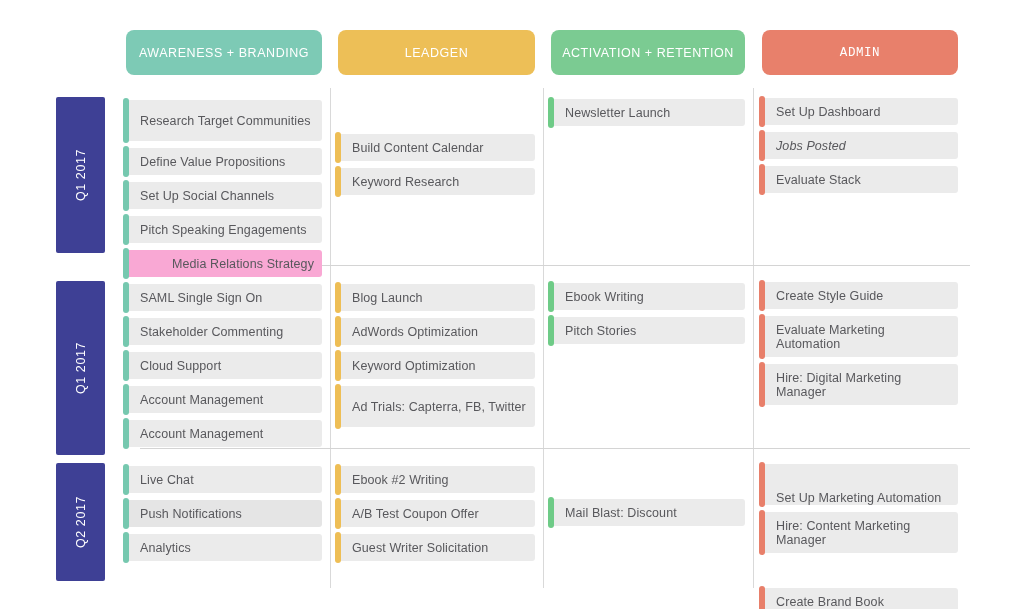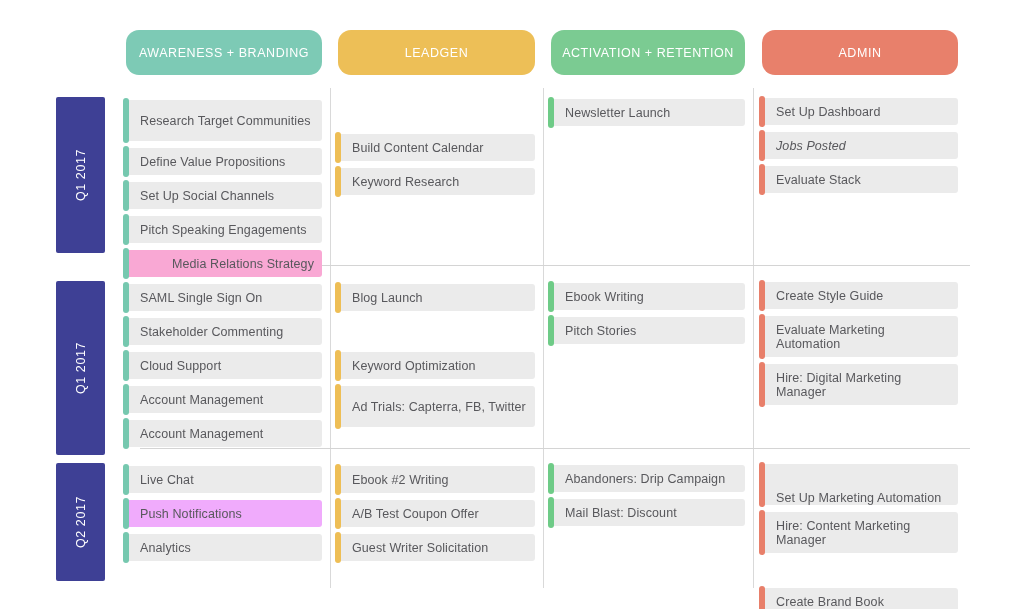--- a/index.html
+++ b/index.html
@@ -24,21 +24,21 @@
   
   .header-row {
     position: absolute;
     left: 0; top: 30px;
     width: 1024px; height: 45px;
   }
   .col-header {
     position: absolute;
     top: 0;
     height: 45px;
-    border-radius: 13px;
+    border-radius: 8px;
     color: #ffffff;
     font-size: 12.5px;
     letter-spacing: 0.55px;
     display: flex;
     align-items: center;
     justify-content: center;
     text-align: center;
     font-weight: 400;
   }
 
@@ -108,21 +108,21 @@
 </style>
 </head>
 <body>
 
 <div id="board">
 
   <div class="header-row">
       <div class="col-header" style="left: 126px; width: 196px; background: rgb(125, 202, 181);">AWARENESS + BRANDING</div>
       <div class="col-header" style="left: 338px; width: 197px; background: rgb(237, 191, 87);">LEADGEN</div>
       <div class="col-header" style="left: 551px; width: 194px; background: rgb(123, 203, 146);">ACTIVATION + RETENTION</div>
-      <div class="col-header" style="left: 762px; width: 196px; background: rgb(232, 128, 107);">ADMIN</div>
+      <div class="col-header" style="left: 762px; width: 196px; background: rgb(232, 128, 107); font-family: Liberation Mono, monospace;">ADMIN</div>
     </div>
 
 <div class="v-div" style="left: 330px; top: 88px; height: 500px;"></div>
     <div class="v-div" style="left: 543px; top: 88px; height: 500px;"></div>
     <div class="v-div" style="left: 753px; top: 88px; height: 500px;"></div>
     <div class="h-div" style="top: 265px;"></div>
     <div class="h-div" style="top: 448px;"></div>
     <div class="qlabel" style="top: 97px; height: 156px; background: rgb(62, 64, 149);">
       <span class="qlabel-text">Q1 2017</span>
     </div>
@@ -190,20 +190,24 @@
       <span class="card-label">Account Management</span>
     </div>
     <div class="card" style="left: 126px; width: 196px; top: 420px; background: rgb(235, 235, 235);">
       <span class="card-accent" style="background: rgb(118, 200, 175);"></span>
       <span class="card-label">Account Management</span>
     </div>
     <div class="card" style="left: 338px; width: 197px; top: 284px; background: rgb(235, 235, 235);">
       <span class="card-accent" style="background: rgb(238, 190, 85);"></span>
       <span class="card-label">Blog Launch</span>
     </div>
+    <div class="card" style="left: 338px; width: 197px; top: 318px; background: rgb(235, 235, 235);">
+      <span class="card-accent" style="background: rgb(238, 190, 85);"></span>
+      <span class="card-label">AdWords Optimization</span>
+    </div>
     <div class="card" style="left: 338px; width: 197px; top: 352px; background: rgb(235, 235, 235);">
       <span class="card-accent" style="background: rgb(238, 190, 85);"></span>
       <span class="card-label">Keyword Optimization</span>
     </div>
     <div class="card two-line" style="left: 338px; width: 197px; top: 386px; background: rgb(235, 235, 235);">
       <span class="card-accent" style="background: rgb(238, 190, 85);"></span>
       <span class="card-label">Ad Trials: Capterra, FB, Twitter</span>
     </div>
     <div class="card" style="left: 551px; width: 194px; top: 283px; background: rgb(235, 235, 235);">
       <span class="card-accent" style="background: rgb(110, 203, 135);"></span>
@@ -225,44 +229,40 @@
       <span class="card-accent" style="background: rgb(232, 127, 106);"></span>
       <span class="card-label">Hire: Digital Marketing Manager</span>
     </div>
     <div class="qlabel" style="top: 463px; height: 118px; background: rgb(62, 64, 149);">
       <span class="qlabel-text">Q2 2017</span>
     </div>
     <div class="card" style="left: 126px; width: 196px; top: 466px; background: rgb(235, 235, 235);">
       <span class="card-accent" style="background: rgb(118, 200, 175);"></span>
       <span class="card-label">Live Chat</span>
     </div>
-    <div class="card" style="left: 126px; width: 196px; top: 500px; background: #f0abfc;">
+    <div class="card" style="left: 126px; width: 196px; top: 500px; background: #e5e5e5;">
       <span class="card-accent" style="background: rgb(118, 200, 175);"></span>
       <span class="card-label">Push Notifications</span>
     </div>
     <div class="card" style="left: 126px; width: 196px; top: 534px; background: rgb(235, 235, 235);">
       <span class="card-accent" style="background: rgb(118, 200, 175);"></span>
       <span class="card-label">Analytics</span>
     </div>
     <div class="card" style="left: 338px; width: 197px; top: 466px; background: rgb(235, 235, 235);">
       <span class="card-accent" style="background: rgb(238, 190, 85);"></span>
       <span class="card-label">Ebook #2 Writing</span>
     </div>
     <div class="card" style="left: 338px; width: 197px; top: 500px; background: rgb(235, 235, 235);">
       <span class="card-accent" style="background: rgb(238, 190, 85);"></span>
       <span class="card-label">A/B Test Coupon Offer</span>
     </div>
     <div class="card" style="left: 338px; width: 197px; top: 534px; background: rgb(235, 235, 235);">
       <span class="card-accent" style="background: rgb(238, 190, 85);"></span>
       <span class="card-label">Guest Writer Solicitation</span>
     </div>
-    <div class="card" style="left: 551px; width: 194px; top: 465px; background: rgb(235, 235, 235);">
-      <span class="card-accent" style="background: rgb(110, 203, 135);"></span>
-      <span class="card-label">Abandoners: Drip Campaign</span>
-    </div>
     <div class="card" style="left: 551px; width: 194px; top: 499px; background: rgb(235, 235, 235);">
       <span class="card-accent" style="background: rgb(110, 203, 135);"></span>
       <span class="card-label">Mail Blast: Discount</span>
     </div>
     <div class="card two-line" style="left: 762px; width: 196px; top: 464px; background: rgb(235, 235, 235); align-items: flex-end;">
       <span class="card-accent" style="background: rgb(232, 127, 106);"></span>
       <span class="card-label">Set Up Marketing Automation</span>
     </div>
     <div class="card two-line" style="left: 762px; width: 196px; top: 512px; background: rgb(235, 235, 235);">
       <span class="card-accent" style="background: rgb(232, 127, 106);"></span>

